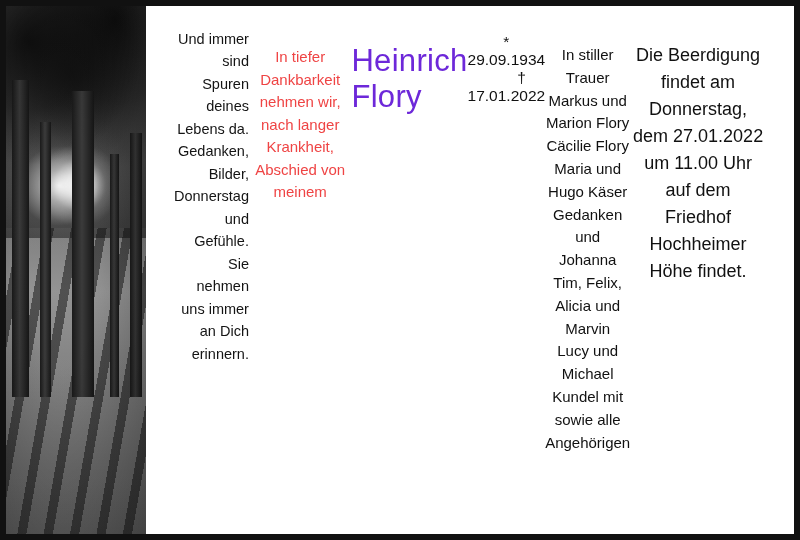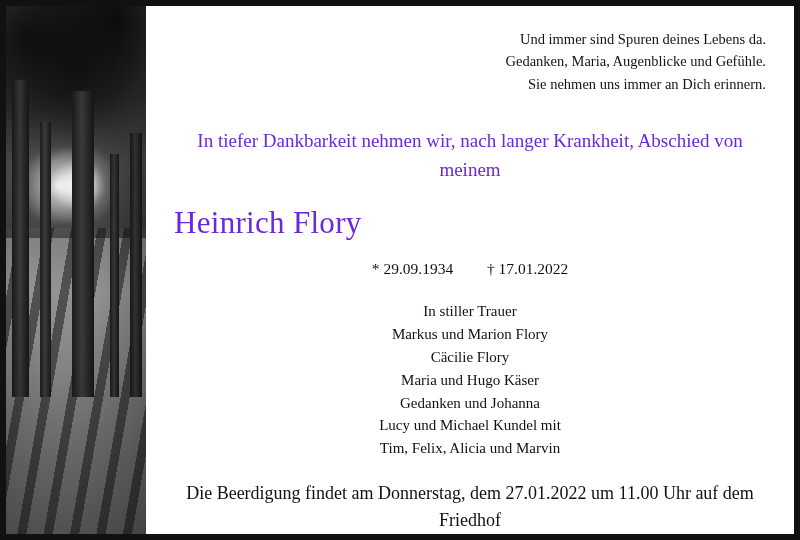--- a/index.html
+++ b/index.html
@@ -99,52 +99,51 @@
     position: absolute;
     inset: 0;
     background: radial-gradient(ellipse at 40% 45%, rgba(0,0,0,0) 30%, rgba(0,0,0,0.35) 100%);
   }
   
   .content {
     flex: 1 1 auto;
     padding: 16px 28px 10px 28px;
     box-sizing: border-box;
     display: flex;
-    flex-direction: column;
-    color: #111111;
-    font-family: Liberation Serif, serif;
+    flex-direction: row;
+    color: #111111;
   }
   .epitaph {
     text-align: right;
     font-size: 14.5px;
     line-height: 1.55;
     color: #141414;
     margin-top: 6px;
   }
   .epitaph .line { display: block; }
   .intro {
     text-align: center;
-    font-size: 19px;
+    font-size: 15px;
     line-height: 1.5;
-    margin-top: 32px;
-    color: #6d28d9;
+    margin-top: 24px;
+    color: #ef4444;
   }
   .intro .line { display: block; }
   .name {
     text-align: left;
     font-size: 31px;
     font-weight: 400;
     letter-spacing: 0.3px;
     margin-top: 21px;
     color: #6d28d9;
   }
   .dates {
     text-align: center;
     font-size: 15.5px;
-    margin-top: 19px;
+    margin-top: 11px;
     color: #111111;
   }
   .dates .sep { display: inline-block; width: 26px; }
   .mourners {
     margin-top: 22px;
     text-align: center;
     font-size: 15px;
     line-height: 1.52;
     color: #111111;
   }
@@ -175,21 +174,21 @@
       <div class="trunk t3"></div>
       <div class="trunk t4"></div>
       <div class="trunk t5"></div>
       <div class="vignette"></div>
     </div>
 
     <div class="content">
 
       <div class="epitaph">
         <span class="line">Und immer sind Spuren deines Lebens da.</span>
-        <span class="line">Gedanken, Maria, Augenblicke und Gefühle.</span>
+        <span class="line">Gedanken, Bilder, Donnerstag und Gefühle.</span>
         <span class="line">Sie nehmen uns immer an Dich erinnern.</span>
       </div>
 
       <div class="intro">
         <span class="line">In tiefer Dankbarkeit nehmen wir, nach langer Krankheit, Abschied von meinem</span>
       </div>
 
       <div class="name">Heinrich Flory</div>
 
       <div class="dates">
@@ -197,22 +196,23 @@
         <span class="sep"></span>
         <span>† 17.01.2022</span>
       </div>
 
       <div class="mourners">
         <span class="line">In stiller Trauer</span>
         <span class="line">Markus und Marion Flory</span>
         <span class="line">Cäcilie Flory</span>
         <span class="line">Maria und Hugo Käser</span>
         <span class="line">Gedanken und Johanna</span>
+        <span class="line">Tim, Felix, Alicia und Marvin</span>
         <span class="line">Lucy und Michael Kundel mit</span>
-        <span class="line">Tim, Felix, Alicia und Marvin</span>
+        <span class="line">sowie alle Angehörigen</span>
       </div>
 
       <div class="funeral">
         <span class="line">Die Beerdigung findet am Donnerstag, dem 27.01.2022 um 11.00 Uhr auf dem Friedhof</span>
         <span class="line">Hochheimer Höhe findet.</span>
       </div>
 
     </div>
   </div>
 </div>

